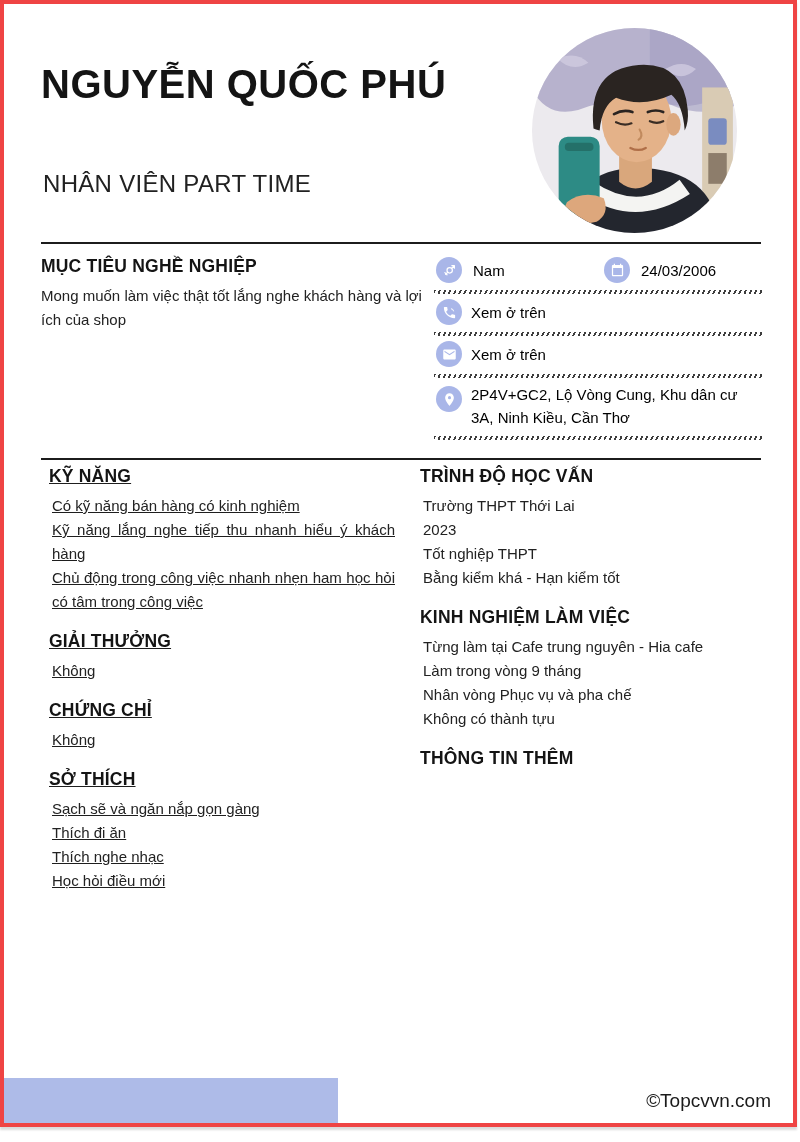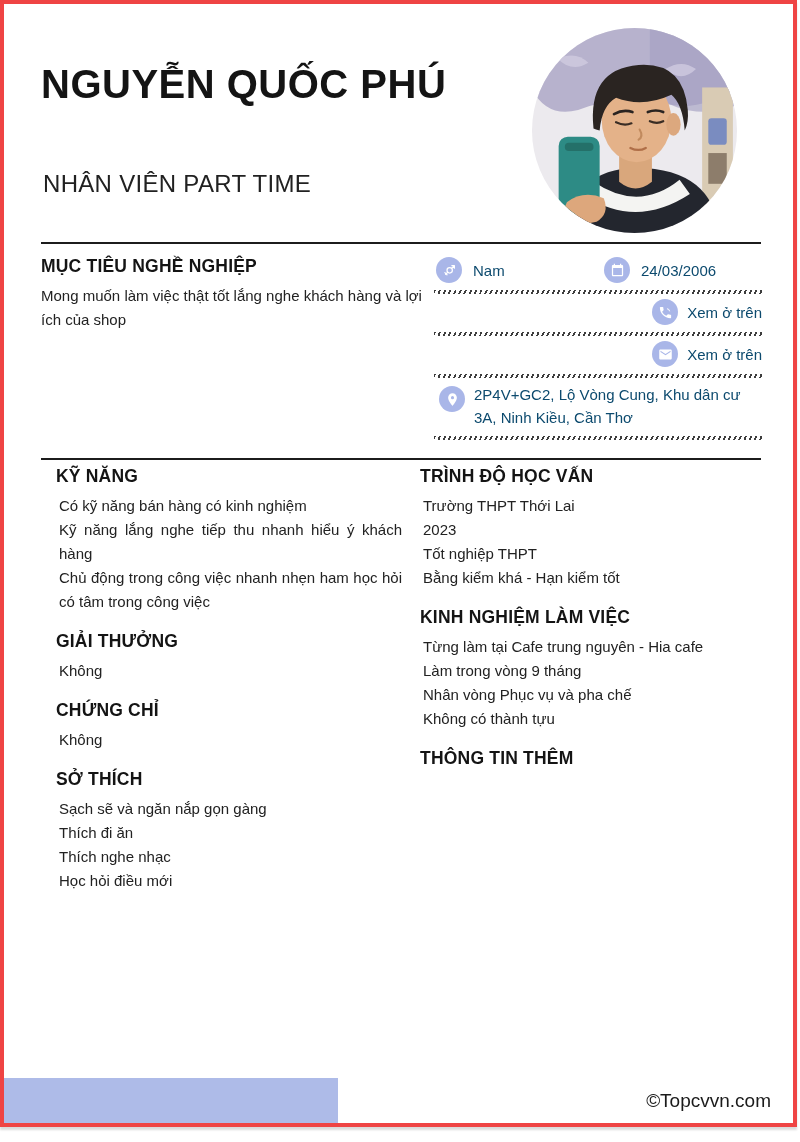--- a/index.html
+++ b/index.html
@@ -18,35 +18,35 @@
   .hr1{top:238px;} .hr2{top:454px;}
 
   
   .objective{position:absolute;left:37px;top:252px;width:382px;}
   .sec-h{font-size:17.5px;font-weight:700;color:#141414;margin:0 0 7px 0;letter-spacing:.2px;}
   .body-t{font-size:15px;line-height:24px;color:#222;margin:0;}
   .just{text-align:justify;}
 
   
   .contact{position:absolute;left:430px;top:248px;width:328px;}
-  .c-row{display:flex;align-items:center;gap:9px;padding:5px 0 7px 2px;justify-content:flex-end;}
+  .c-row{display:flex;align-items:center;gap:9px;padding:5px 0 7px 2px;}
   .c-row.top-align{align-items:flex-start;}
   .c-row.top-align .ico{margin-top:3px;}
   .c-split{display:flex;padding:5px 0 7px 2px;}
   .c-cell{display:flex;align-items:center;gap:11px;}
   .c-cell.first{width:168px;}
   .ico{flex:0 0 26px;width:26px;height:26px;border-radius:50%;background:#a9b6e8;
        display:flex;align-items:center;justify-content:center;}
   .ico svg{width:15px;height:15px;display:block;}
-  .c-val{font-size:15px;line-height:23px;color:#0c4a6e;}
+  .c-val{font-size:15px;line-height:23px;color:#000000;}
   .c-sep{height:4px;background:repeating-linear-gradient(115deg,#3d3d3d 0 1.8px,transparent 1.8px 4.7px);}
 
   
   .col{position:absolute;top:462px;}
-  .col-left{left:52px;width:346px;}
+  .col-left{left:45px;width:346px;text-decoration:underline;}
   .col-right{left:416px;width:344px;}
   .section{margin-bottom:17px;}
   .section .body-t{padding-left:3px;}
 
   
   .footer-block{position:absolute;left:0;bottom:0;width:334px;height:45px;background:#aebbe8;}
   .footer-credit{position:absolute;right:22px;top:1086px;font-size:19px;color:#1b1b1b;}
 </style>
 </head>
 <body>

